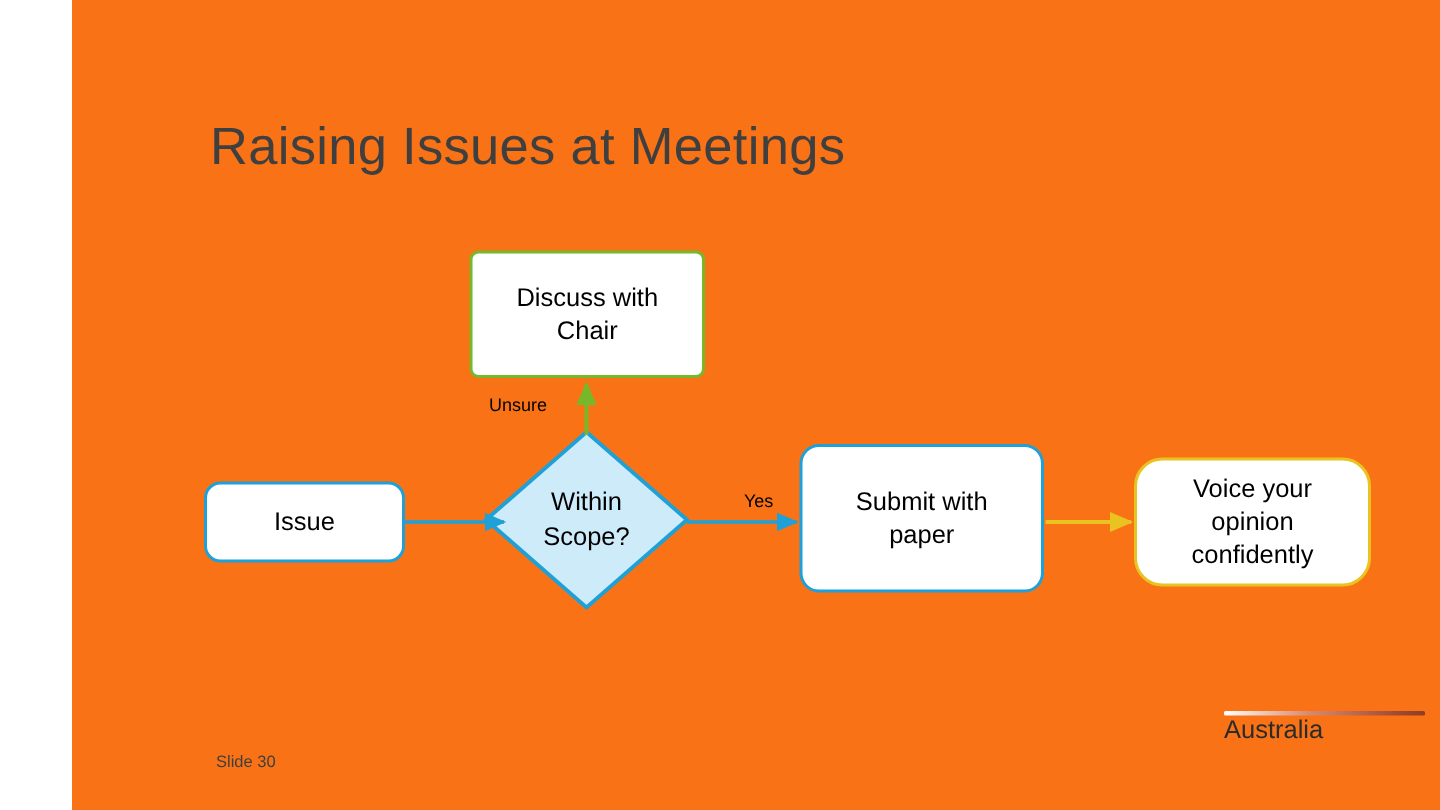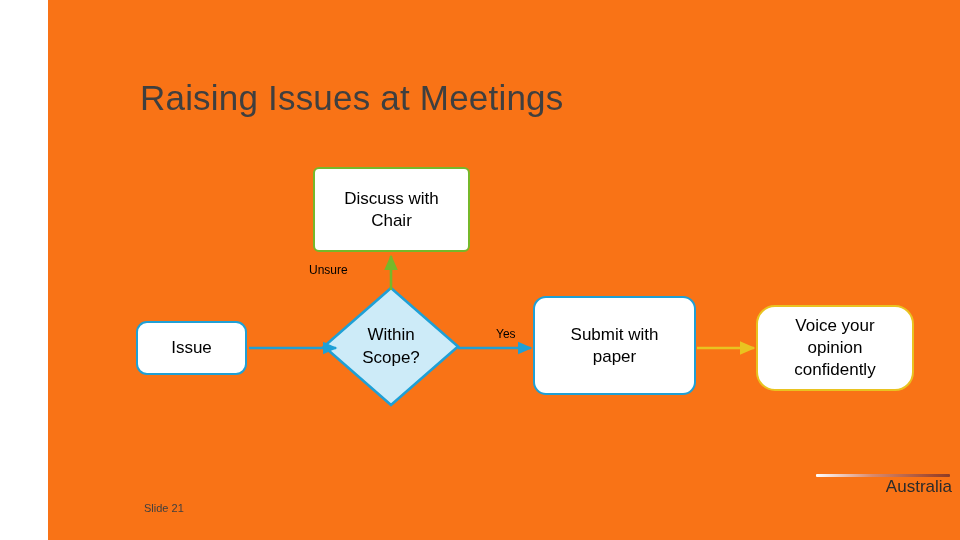--- a/index.html
+++ b/index.html
@@ -73,21 +73,21 @@
     top: 167px;
     width: 157px;
     height: 85px;
     border: 2.5px solid #76b82a;
     border-radius: 6px;
     font-size: 17px;
   }
   #node-issue {
     left: 88px;
     top: 321px;
-    width: 111px;
+    width: 134px;
     height: 54px;
     border: 2.5px solid #1fa0d6;
     border-radius: 11px;
     font-size: 17px;
   }
   #node-submit-paper {
     left: 485px;
     top: 296px;
     width: 163px;
     height: 99px;
@@ -132,21 +132,21 @@
 
   
   .edge-label {
     position: absolute;
     font-family: "Liberation Sans", sans-serif;
     font-size: 12px;
     color: #000000;
     white-space: nowrap;
   }
   #edge-label-unsure {
-    left: 261px;
+    left: 278px;
     top: 263px;
   }
   #edge-label-yes {
     left: 448px;
     top: 327px;
   }
 
   
   #slide-number {
     position: absolute;
@@ -180,21 +180,21 @@
     height: 3px;
     width: 134px;
     background: linear-gradient(to right, #ffffff 0%, #d88a6e 42%, #a0482f 88%, #8e3c26 100%);
     border-radius: 1px;
   }
   #logo-secondary {
     font-family: "Liberation Sans", sans-serif;
     font-weight: 400;
     font-size: 17px;
     color: #2b2b2b;
-    text-align: right;
+    text-align: left;
     line-height: 1.1;
   }
 </style>
 </head>
 <body>
 
 <div id="slide">
 
   <div id="slide-title">Raising Issues at Meetings</div>
 
@@ -247,20 +247,20 @@
       <span class="node-text">Voice your
 opinion
 confidently</span>
     </div>
 
     <div class="edge-label" id="edge-label-unsure">Unsure</div>
     <div class="edge-label" id="edge-label-yes">Yes</div>
 
   </div>
 
-  <div id="slide-number">Slide 21</div>
+  <div id="slide-number">Slide 30</div>
 
   <div id="logo">
     <div id="logo-rule"></div>
     <div id="logo-secondary">Australia</div>
   </div>
 
 </div>
 
 </body></html>

